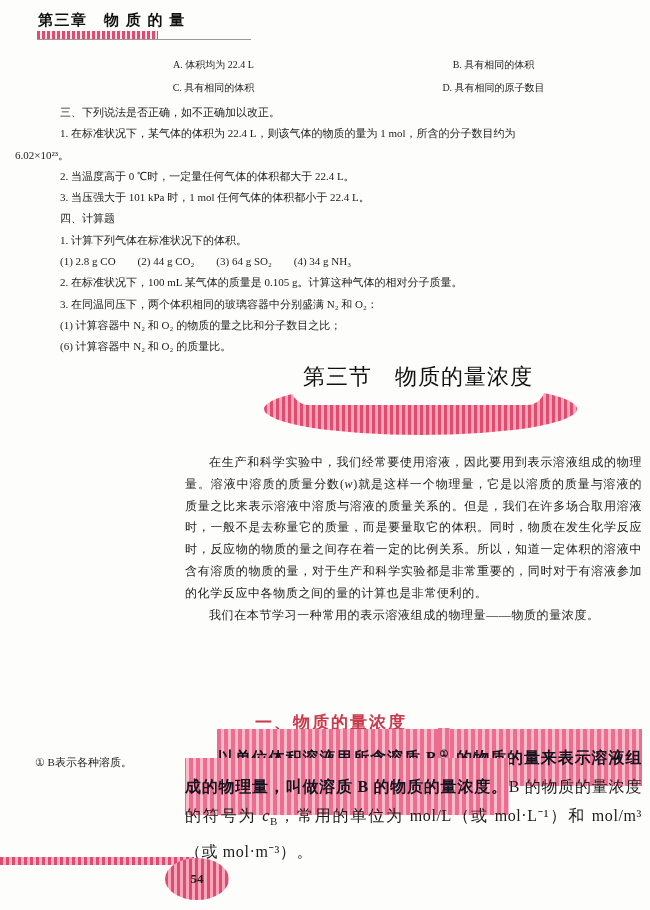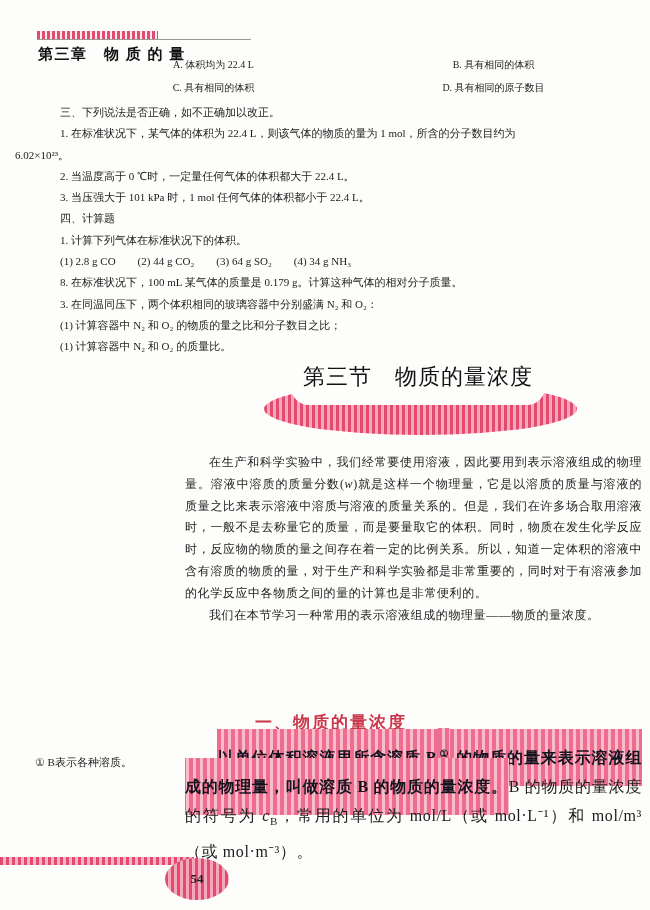--- a/index.html
+++ b/index.html
@@ -11,21 +11,20 @@
     font-family:"Liberation Serif", serif;
     color:#1c1c1c;
     overflow:hidden;
     box-shadow:0 0 4px rgba(0,0,0,.25);
   }
   
   .chapter-title{
     position:absolute;left:38px;top:11px;
     font-size:15px;font-weight:bold;letter-spacing:1.5px;color:#111;
     white-space:nowrap;
-    margin-top:34px;
   }
   .header-stripes{
     position:absolute;left:37px;top:31px;width:121px;height:8px;
     background:repeating-linear-gradient(90deg,#e24a6e 0 3px,#fceff2 3px 5px);
   }
   .header-rule{
     position:absolute;left:37px;top:39px;width:214px;height:1px;background:#9a9a9a;
   }
   
   .options{
@@ -120,24 +119,24 @@
 
   <div class="qlines">
     <div class="qline ind">三、下列说法是否正确，如不正确加以改正。</div>
     <div class="qline ind">1. 在标准状况下，某气体的体积为 22.4 L，则该气体的物质的量为 1 mol，所含的分子数目约为</div>
     <div class="qline">6.02×10²³。</div>
     <div class="qline ind">2. 当温度高于 0 ℃时，一定量任何气体的体积都大于 22.4 L。</div>
     <div class="qline ind">3. 当压强大于 101 kPa 时，1 mol 任何气体的体积都小于 22.4 L。</div>
     <div class="qline ind">四、计算题</div>
     <div class="qline ind">1. 计算下列气体在标准状况下的体积。</div>
     <div class="qline ind">(1) 2.8 g CO　　(2) 44 g CO₂　　(3) 64 g SO₂　　(4) 34 g NH₃</div>
-    <div class="qline ind">8. 在标准状况下，100 mL 某气体的质量是 0.179 g。计算这种气体的相对分子质量。</div>
+    <div class="qline ind">2. 在标准状况下，100 mL 某气体的质量是 0.105 g。计算这种气体的相对分子质量。</div>
     <div class="qline ind">3. 在同温同压下，两个体积相同的玻璃容器中分别盛满 N₂ 和 O₂：</div>
     <div class="qline ind">(1) 计算容器中 N₂ 和 O₂ 的物质的量之比和分子数目之比；</div>
-    <div class="qline ind">(1) 计算容器中 N₂ 和 O₂ 的质量比。</div>
+    <div class="qline ind">(6) 计算容器中 N₂ 和 O₂ 的质量比。</div>
   </div>
 
   <div class="sec-ellipse"></div>
   <div class="sec-whitebox"></div>
   <div class="sec-title">第三节　物质的量浓度</div>
 
   <div class="body-text">
     <p><span>在生产和科学实验中，我们经常要使用溶液，因此要用到表示溶液组成的物理量。溶液中溶质的质量分数(</span><span class="w-italic">w</span><span>)就是这样一个物理量，它是以溶质的质量与溶液的质量之比来表示溶液中溶质与溶液的质量关系的。但是，我们在许多场合取用溶液时，一般不是去称量它的质量，而是要量取它的体积。同时，物质在发生化学反应时，反应物的物质的量之间存在着一定的比例关系。所以，知道一定体积的溶液中含有溶质的物质的量，对于生产和科学实验都是非常重要的，同时对于有溶液参加的化学反应中各物质之间的量的计算也是非常便利的。</span></p>
     <p>我们在本节学习一种常用的表示溶液组成的物理量——物质的量浓度。</p>
   </div>

